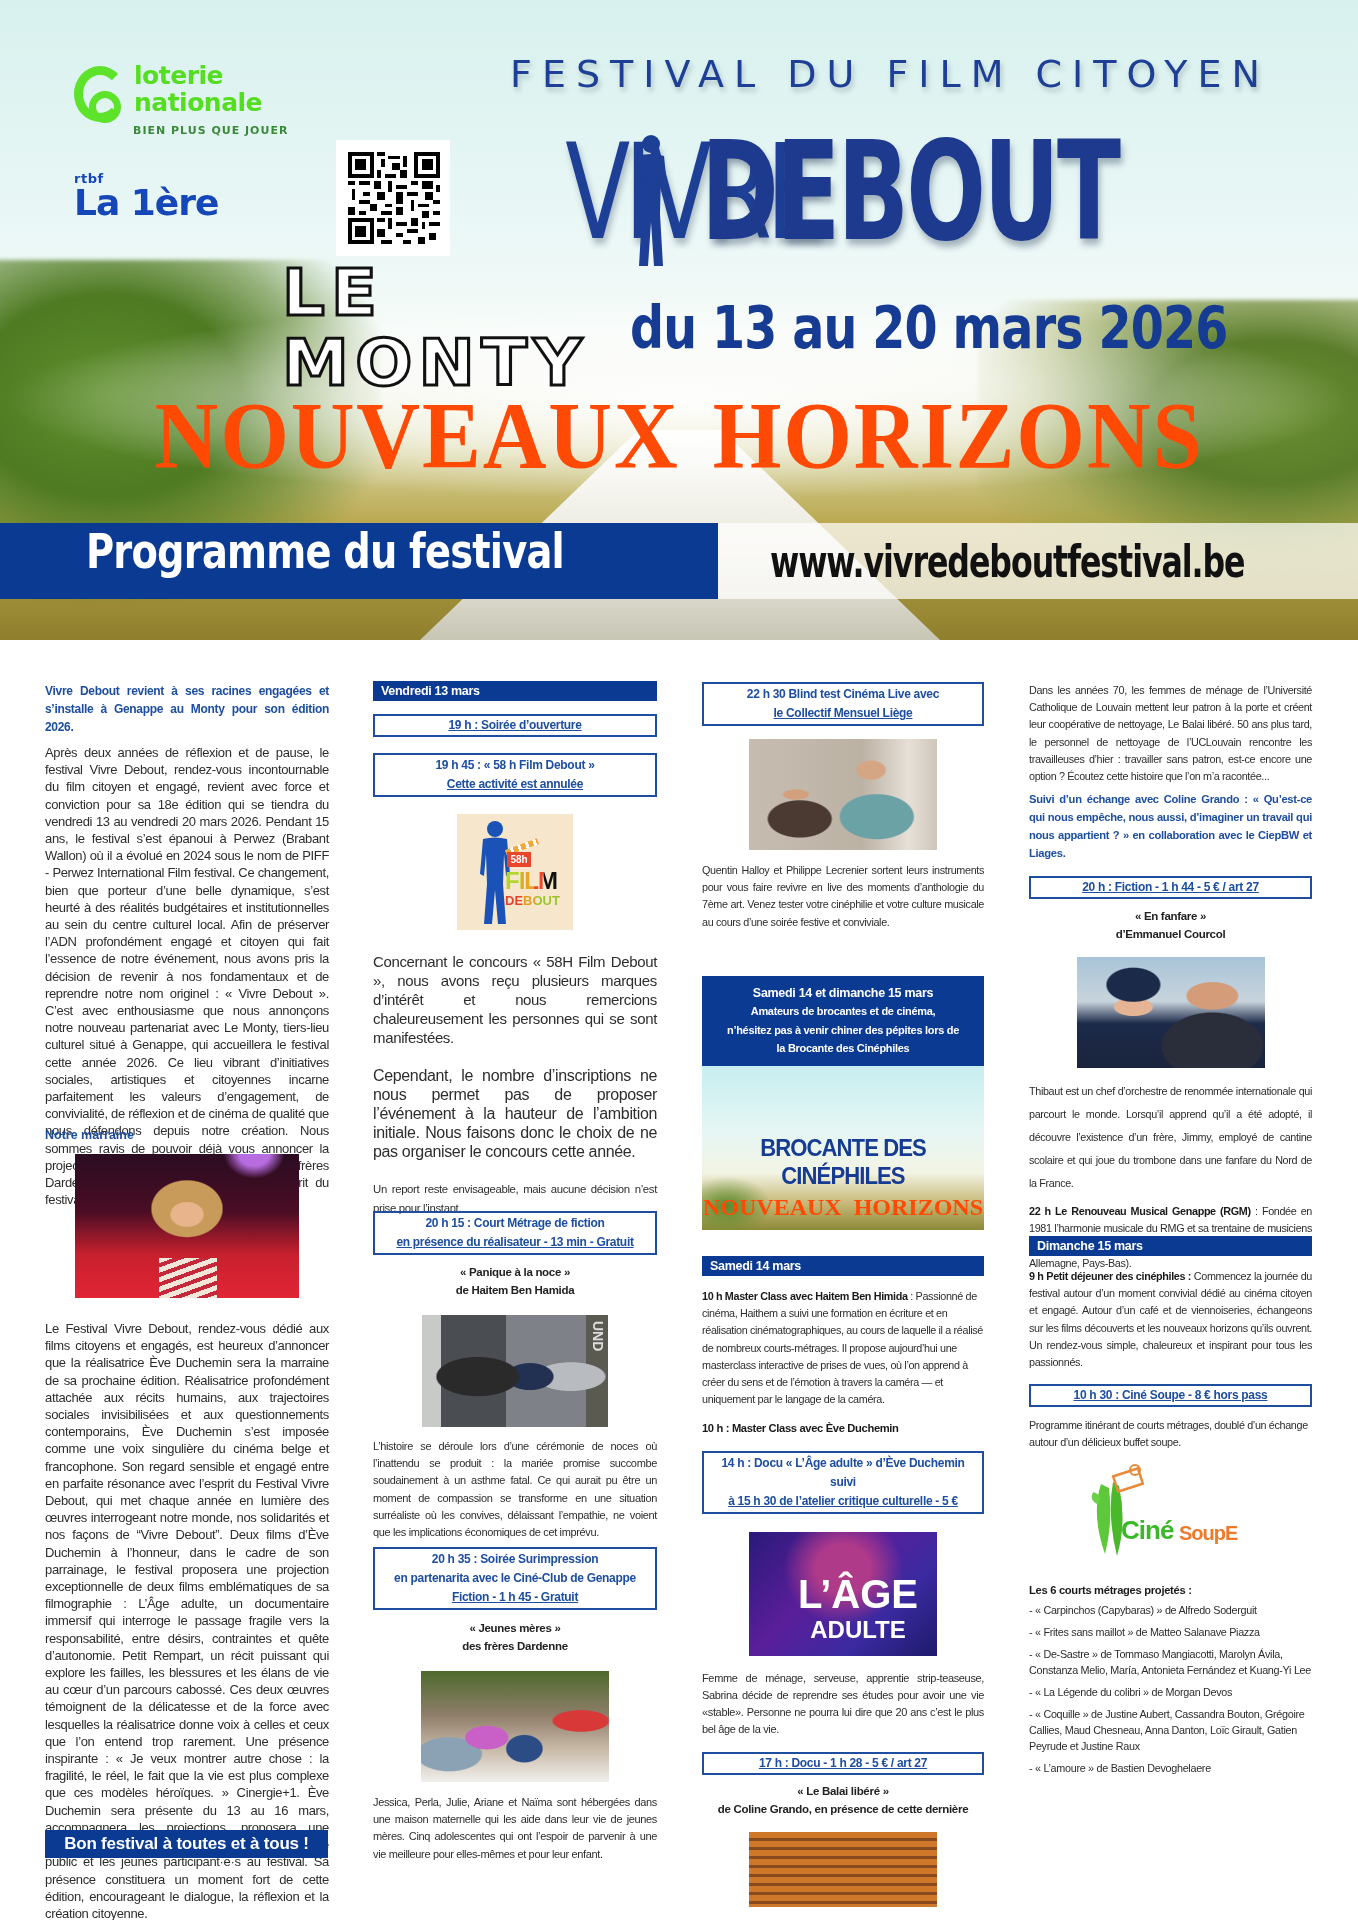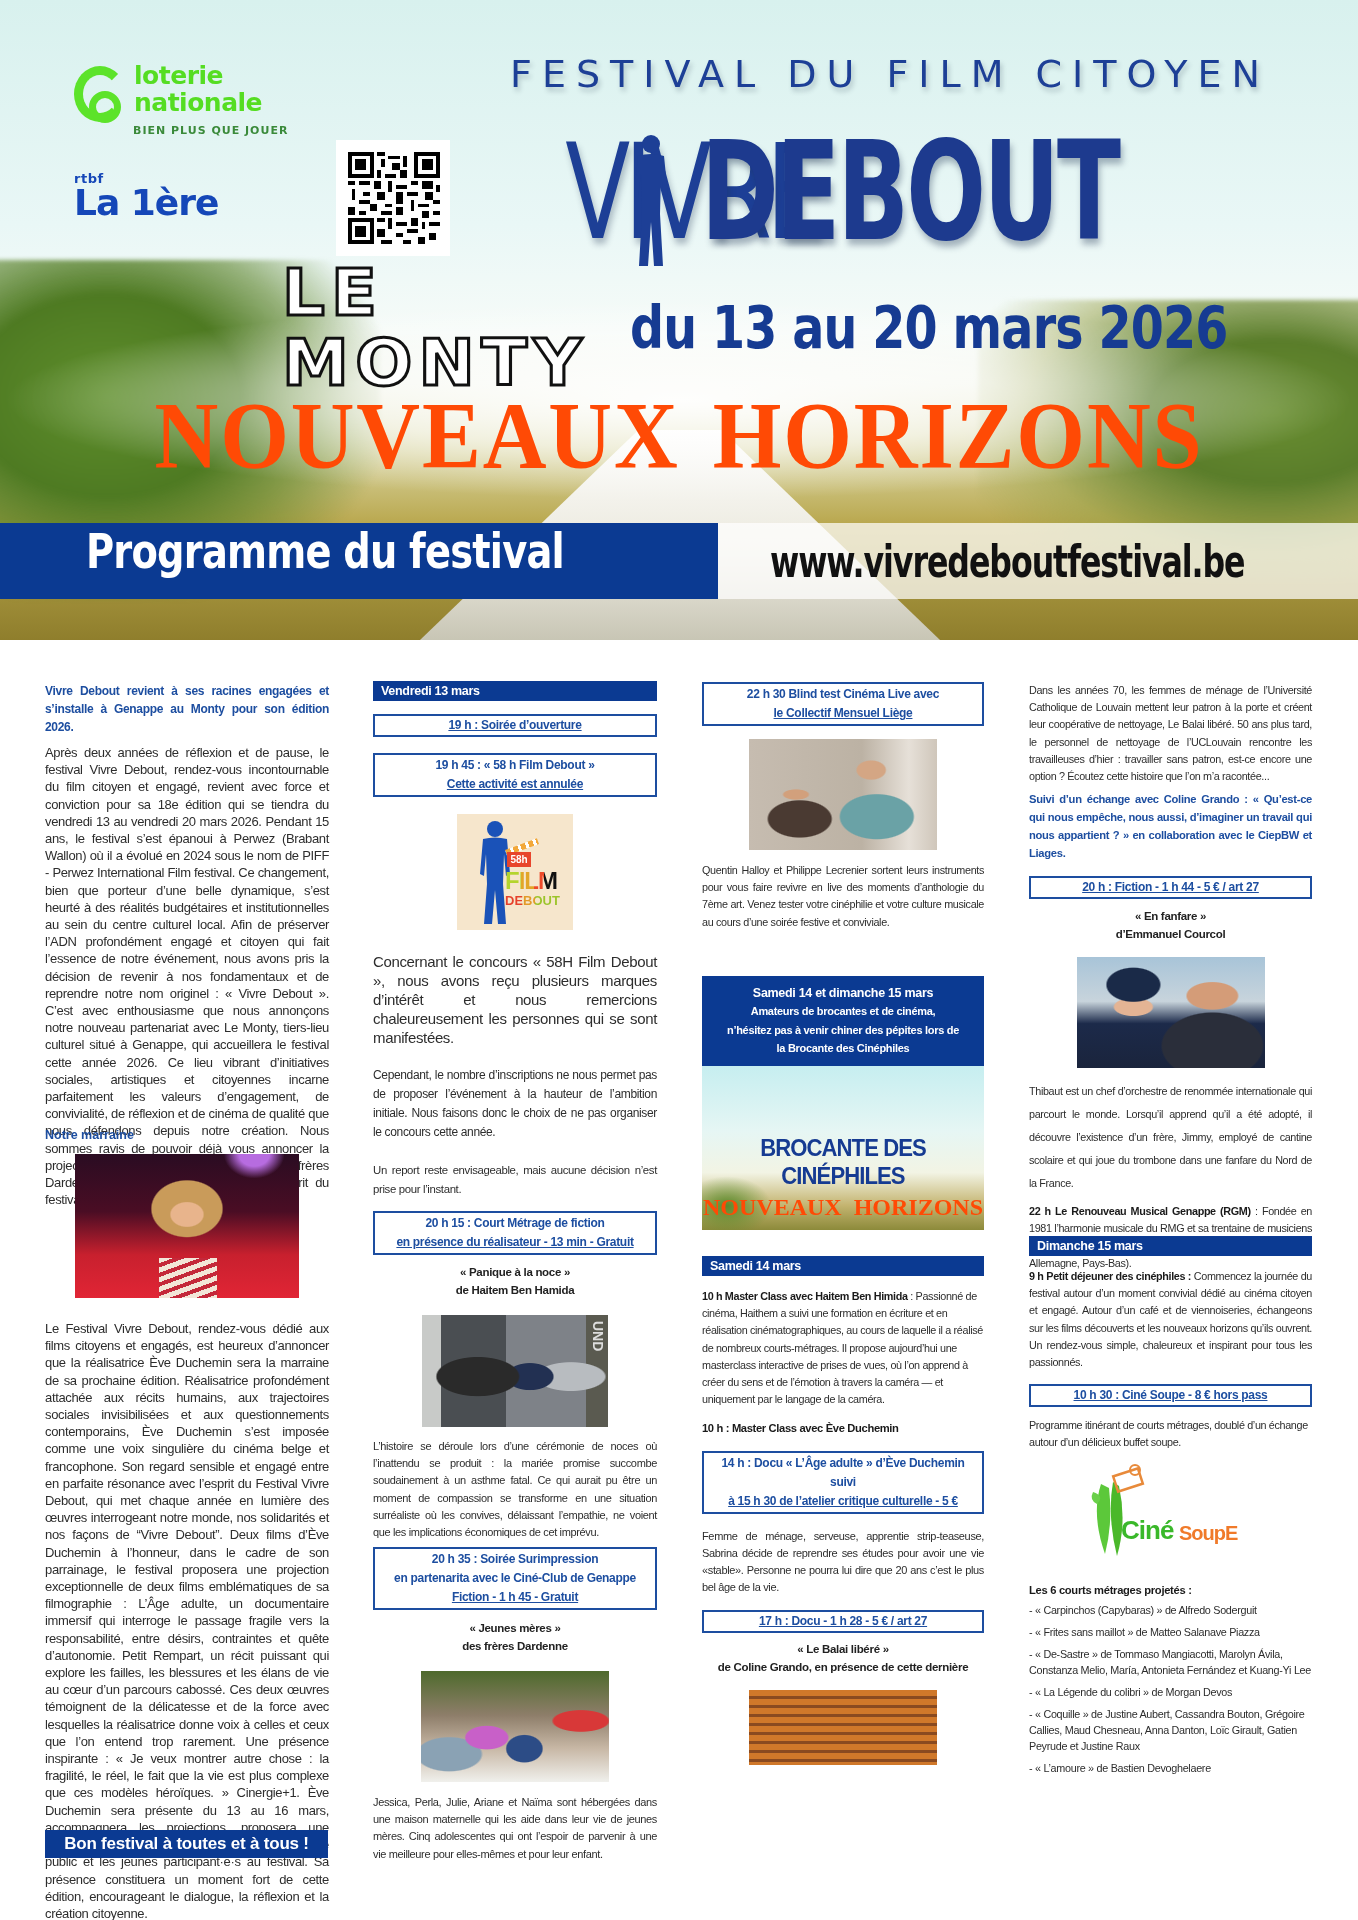--- a/index.html
+++ b/index.html
@@ -252,21 +252,21 @@
       <circle cx="20" cy="9" r="8" fill="#1a52b8"></circle>
       <path d="M8 19 Q20 16 32 19 L35 54 L31 56 L29 34 L28 64 L31 104 L23 104 L20 70 L17 104 L9 104 L12 64 L11 34 L9 56 L5 54 Z" fill="#1a52b8"></path>
     </svg>
     <div style="position:absolute;left:48px;top:30px;width:34px;height:6px;background:repeating-linear-gradient(90deg,#f2a83a 0 5px,#fff 5px 8px);transform:rotate(-20deg);"></div>
     <div style="position:absolute;left:50px;top:38px;width:24px;height:15px;background:#e8452c;color:#fff;font-size:10px;font-weight:bold;text-align:center;line-height:15px;">58h</div>
     <div style="position:absolute;left:48px;top:55px;font-weight:bold;font-size:24px;line-height:24px;letter-spacing:-1px;background:linear-gradient(90deg,#b4d42e 0 30%,#e2a628 30% 55%,#ee4a2a 55% 75%,#111 75%);-webkit-background-clip:text;background-clip:text;color:transparent;">FILM</div>
     <div style="position:absolute;left:48px;top:80px;font-weight:bold;font-size:13px;line-height:14px;background:linear-gradient(90deg,#e6402a 0 30%,#e29a28 30% 55%,#9cc42a 55%);-webkit-background-clip:text;background-clip:text;color:transparent;">DEBOUT</div>
   </div>
 
   <p class="body-text" style="margin-top:22px; font-size:15px; line-height:19px;">Concernant le concours « 58H Film Debout », nous avons reçu plusieurs marques d’intérêt et nous remercions chaleureusement les personnes qui se sont manifestées.</p>
-  <p class="body-text" style="margin-top:19px; font-size:12px; line-height:19px;">Cependant, le nombre d’inscriptions ne nous permet pas de proposer l’événement à la hauteur de l’ambition initiale. Nous faisons donc le choix de ne pas organiser le concours cette année.</p>
+  <p class="body-text" style="margin-top:19px; font-size:16px; line-height:19px;">Cependant, le nombre d’inscriptions ne nous permet pas de proposer l’événement à la hauteur de l’ambition initiale. Nous faisons donc le choix de ne pas organiser le concours cette année.</p>
   <p class="body-text" style="margin-top:19px; font-size:11.4px; line-height:19px;">Un report reste envisageable, mais aucune décision n’est prise pour l’instant.</p>
 </div>
 
 <div class="col" style="left:373px; top:1211px; width:284px;">
   <div class="event-box" style="padding:1px 4px;">
     <span class="ln" style="text-decoration:none;">20 h 15 : Court Métrage de fiction</span>
     <span class="ln">en présence du réalisateur - 13 min - Gratuit</span>
   </div>
   <div class="film-title" style="margin-top:9px;">« Panique à la noce »</div>
   <div class="film-title">de Haitem Ben Hamida</div>
@@ -325,20 +325,26 @@
   </div>
 </div>
 
 <div class="col" style="left:702px; top:1256px; width:282px;">
   <div class="day-bar">Samedi 14 mars</div>
   <p class="body-text" style="margin-top:12px; font-size:10.8px; line-height:17.2px; text-align:left;"><span class="bold-lead">10  h Master Class avec Haitem Ben Himida</span><span> : Passionné de cinéma, Haithem a suivi une formation en écriture et en réalisation cinématographiques, au cours de laquelle il a réalisé de nombreux courts-métrages. Il propose aujourd’hui une masterclass interactive de prises de vues, où l’on apprend à créer du sens et de l’émotion à travers la caméra — et uniquement par le langage de la caméra.</span></p>
   <p class="body-text bold-lead" style="margin-top:12px; font-size:11.2px;">10  h : Master Class avec Ève Duchemin</p>
   <div class="event-box" style="margin-top:13px; padding:1px 4px;">
     <span class="ln" style="text-decoration:none;">14 h : Docu « L’Âge adulte » d’Ève Duchemin suivi</span>
     <span class="ln">à 15 h 30 de l’atelier critique culturelle - 5 €</span>
+  </div>
+  <div class="photo" style="width:188px; height:124px; margin-top:18px; background:
+      radial-gradient(ellipse at 50% 30%, #b03a8a 0 20%, rgba(0,0,0,0) 45%),
+      linear-gradient(135deg, #2a1a7a 0%, #5a1e9a 40%, #3a2aa0 70%, #1e1a6a 100%);">
+    <div style="position:absolute;left:0;right:0;top:42px;text-align:center;color:#fff;font-weight:bold;font-size:40px;line-height:40px;padding-left:30px;">L’ÂGE</div>
+    <div style="position:absolute;left:0;right:0;top:84px;text-align:center;color:#fff;font-weight:bold;font-size:24px;line-height:28px;padding-left:30px;">ADULTE</div>
   </div>
   <p class="body-text" style="margin-top:14px; font-size:11px; line-height:17.2px;">Femme de ménage, serveuse, apprentie strip-teaseuse, Sabrina décide de reprendre ses études pour avoir une vie «stable». Personne ne pourra lui dire que 20 ans c’est le plus bel âge de la vie.</p>
   <div class="event-box" style="margin-top:14px;">
     <span class="ln">17 h : Docu - 1 h 28 - 5 € / art 27</span>
   </div>
   <div class="film-title" style="margin-top:8px;">« Le Balai libéré »</div>
   <div class="film-title">de Coline Grando, en présence de cette dernière</div>
   <div class="photo" style="width:188px; height:75px; margin-top:14px; background:
       repeating-linear-gradient(180deg, #d0782a 0 6px, #8a4a20 6px 9px),
       #c06a2a;"></div>

